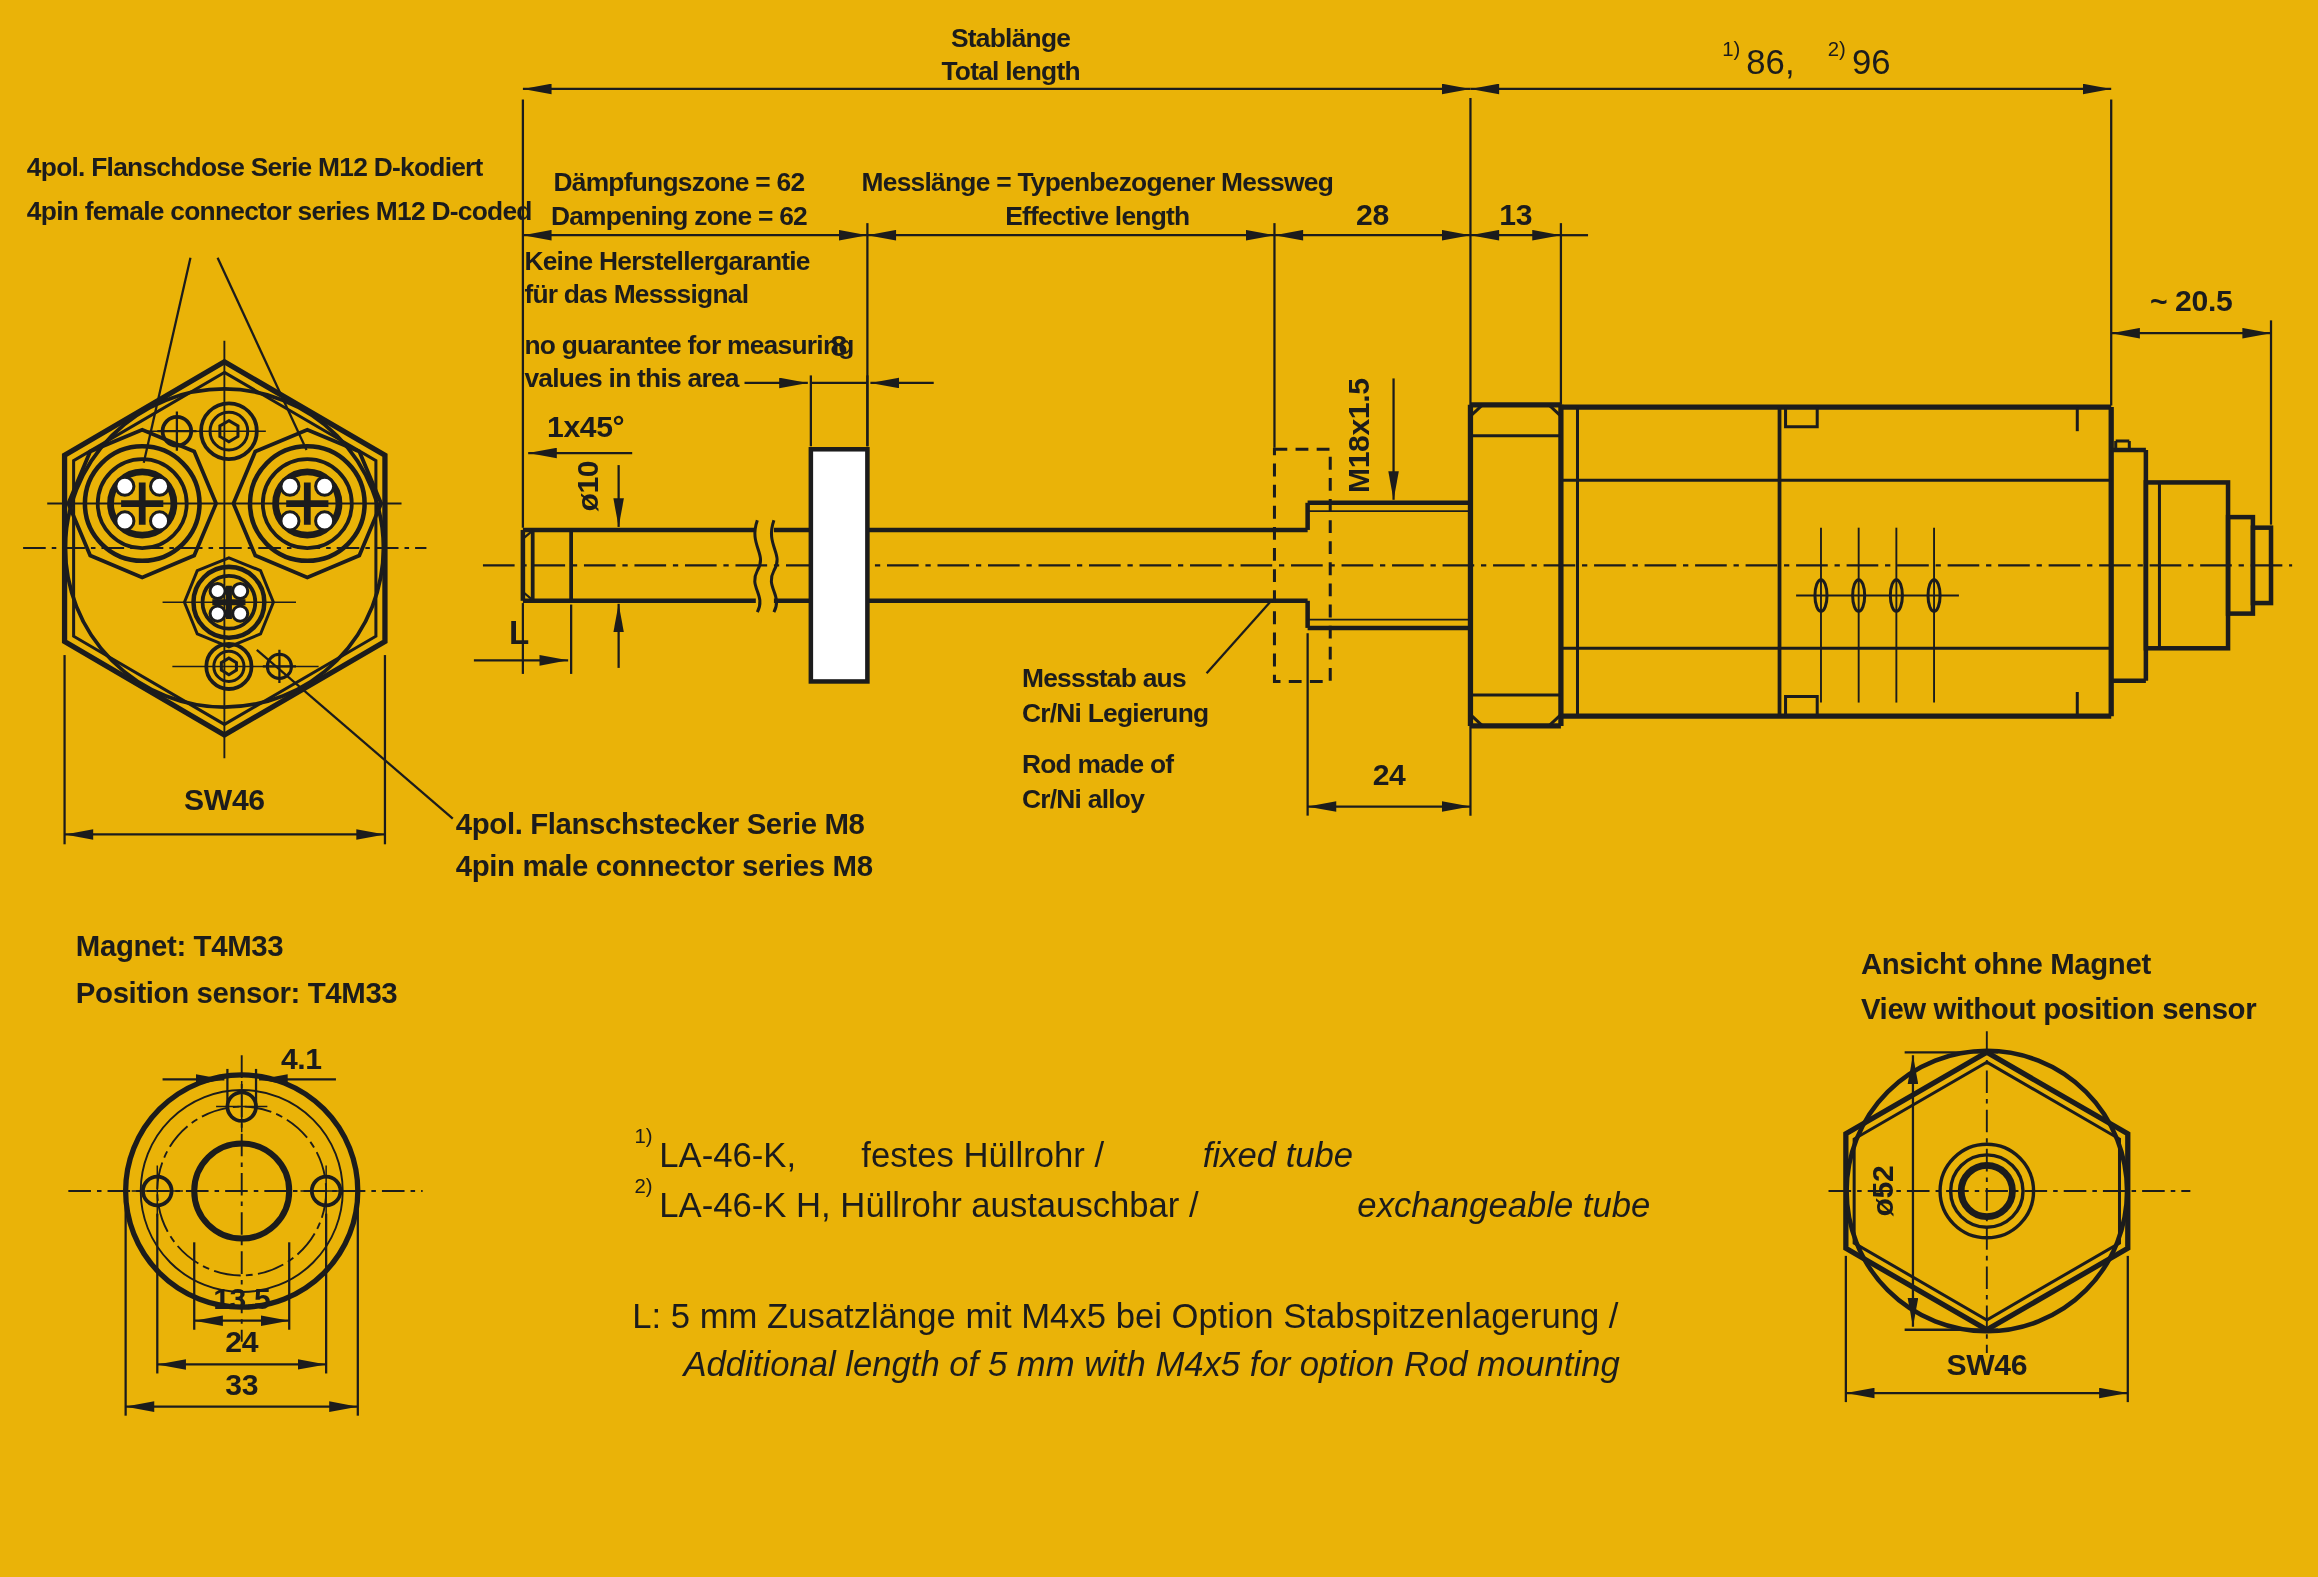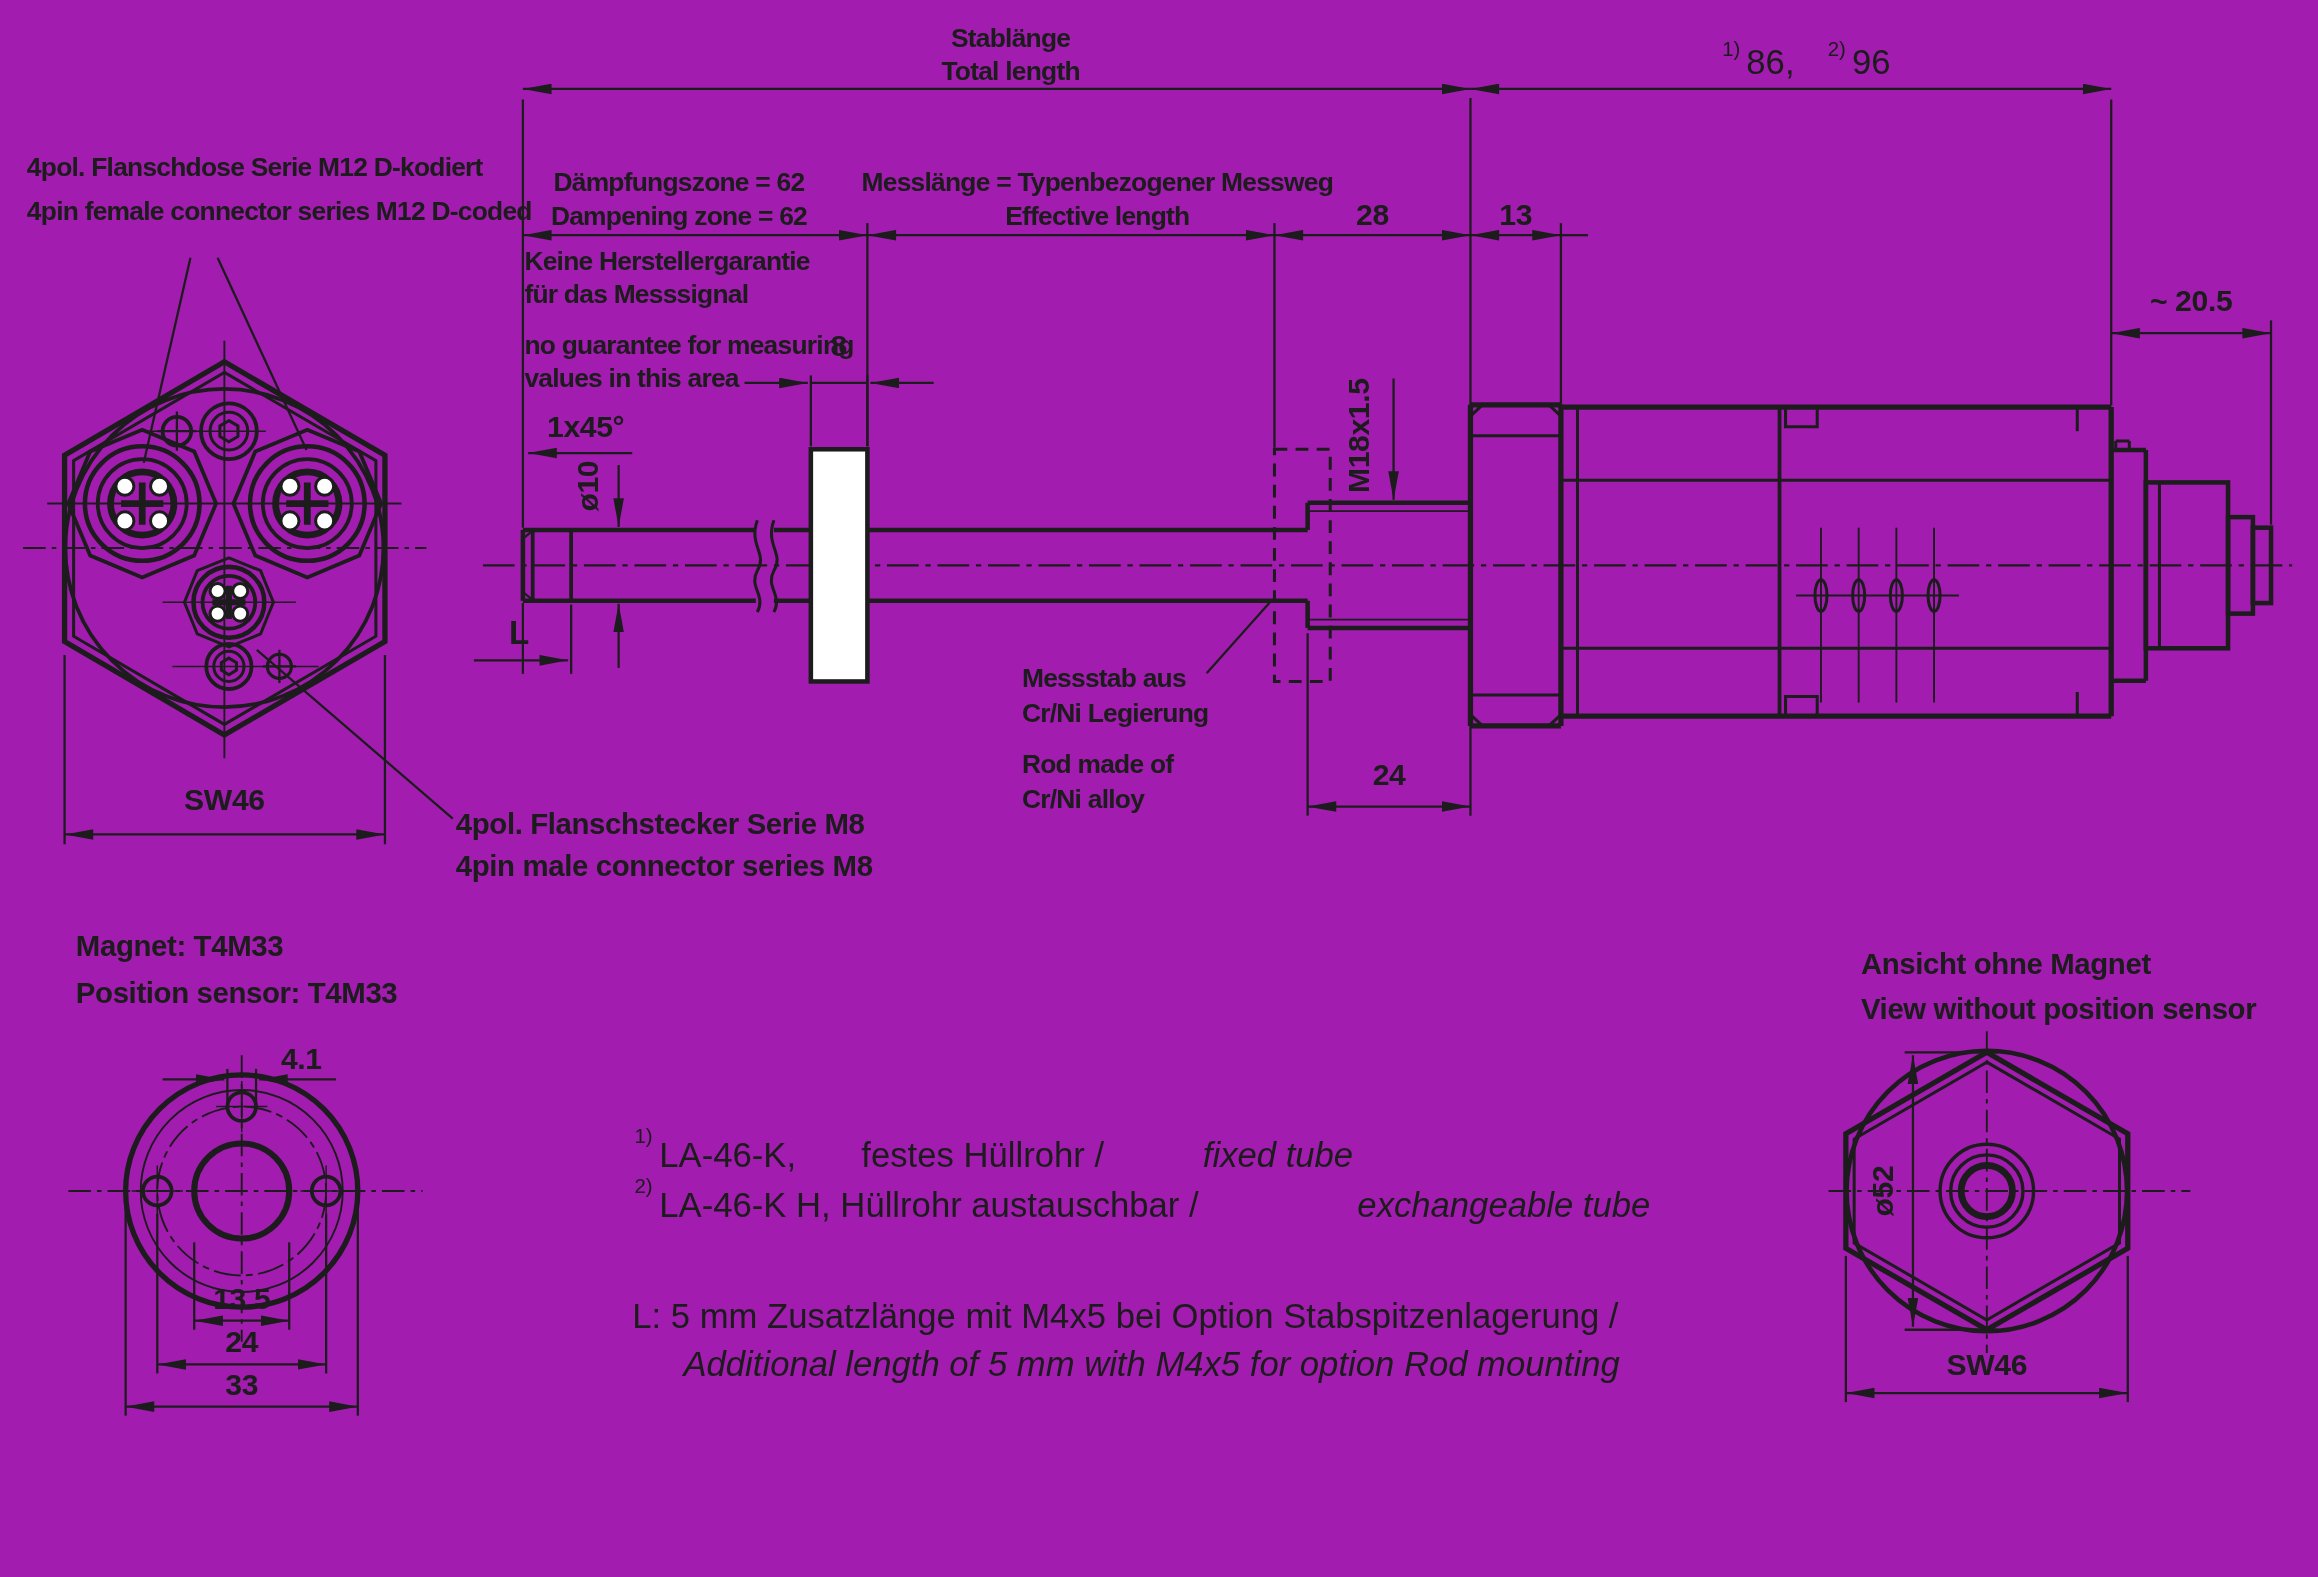--- a/index.html
+++ b/index.html
@@ -1,16 +1,16 @@
 <!DOCTYPE html>
 <html style="font-size:12px"><head>
 <meta charset="utf-8">
 <style>
   html,body{margin:0;padding:0;background:#fff;}
-  #stage{position:relative;width:2319px;height:1577px;background:#a21caf;overflow:hidden;}
+  #stage{position:relative;width:2319px;height:1577px;background:#eab308;overflow:hidden;}
   svg{display:block;}
   svg *{vector-effect:none;}
   .ln{stroke:#1c1c1c;fill:none;}
   .o7{stroke-width:7;} .o6{stroke-width:6;} .o5{stroke-width:5;} .o4{stroke-width:4;}
   .t3{stroke-width:3;} .t25{stroke-width:2.5;} .t2{stroke-width:2;}
   .cl{stroke-dasharray:42 9 7 9;}          
   .cl2{stroke-dasharray:30 8 6 8;}
   .dash{stroke-dasharray:17 11;}           
   .bolt{stroke-dasharray:36 7 9 7;}
   text{fill:#1c1c1c;font-family:"Liberation Sans","DejaVu Sans",sans-serif;}

